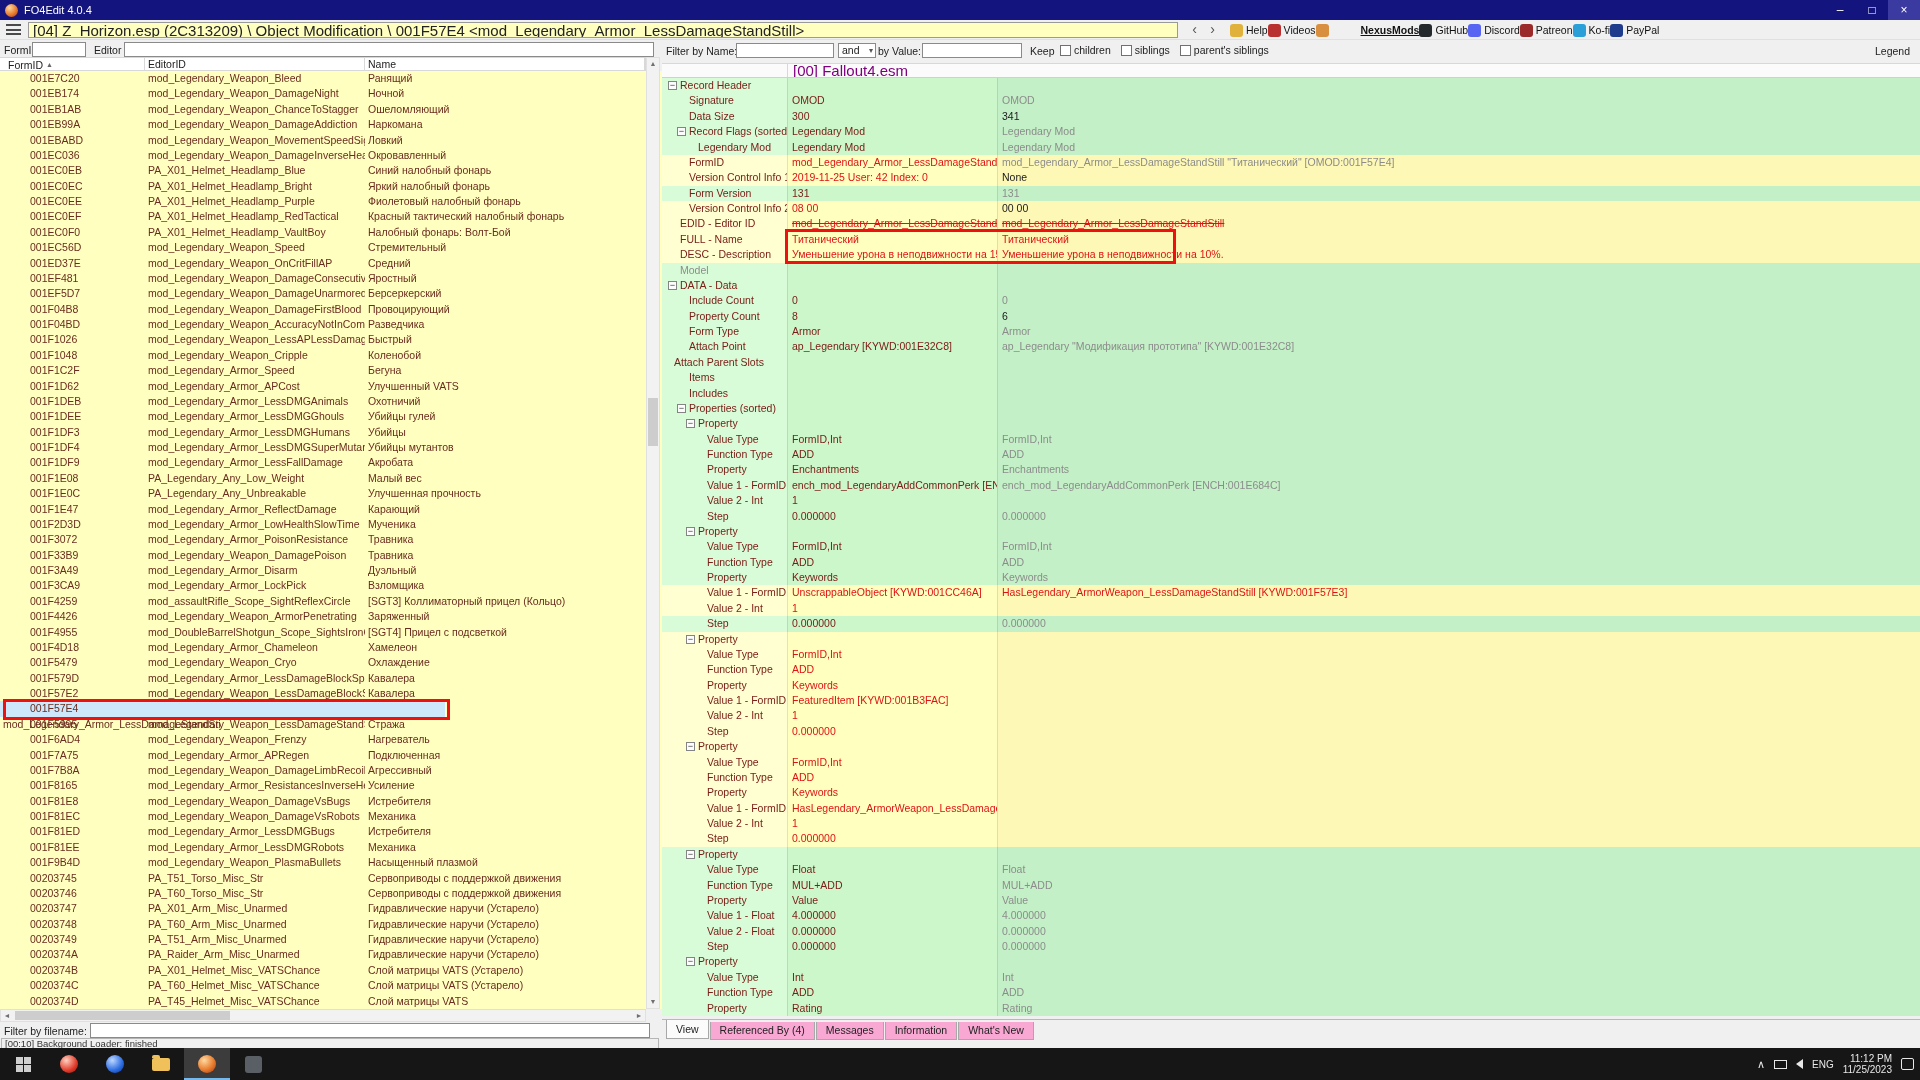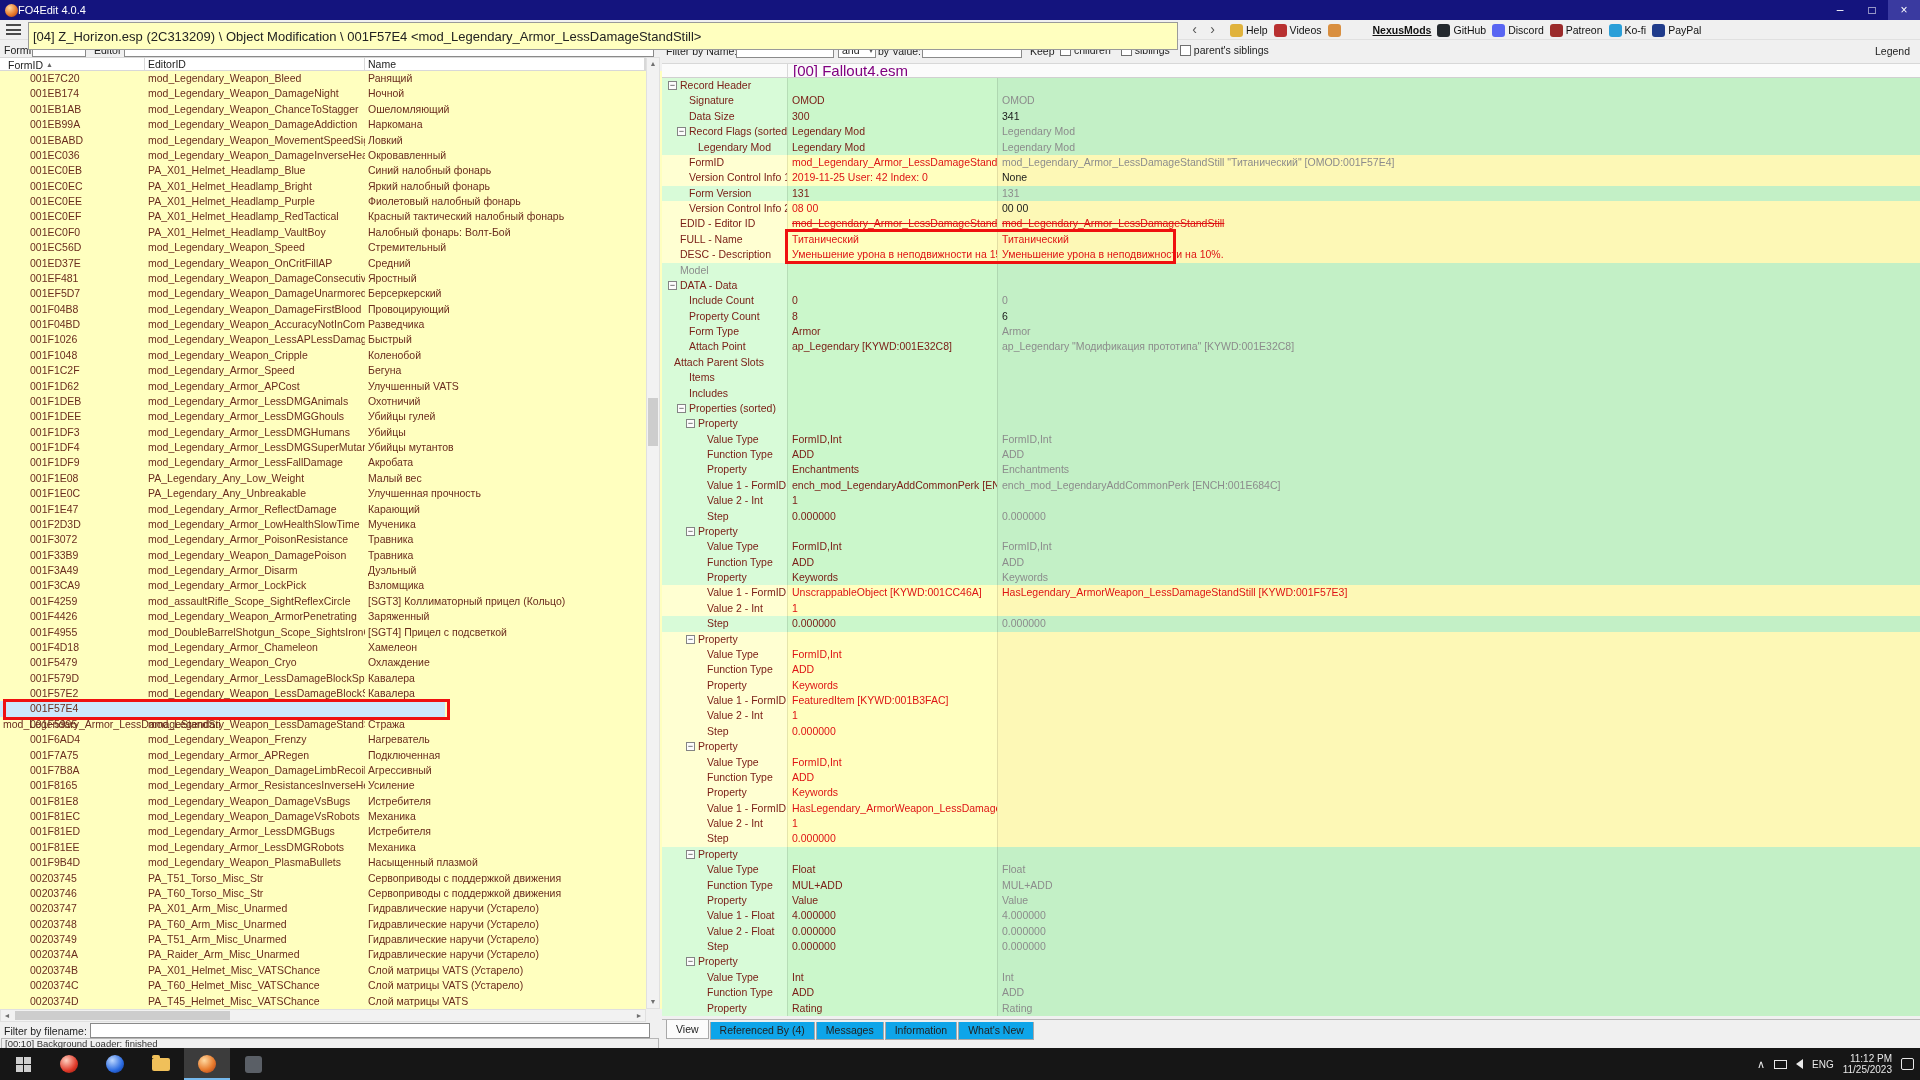--- a/index.html
+++ b/index.html
@@ -1,33 +1,33 @@
 <!DOCTYPE html>
 <html><head>
 <meta charset="utf-8">
 <style>
   *{margin:0;padding:0;box-sizing:border-box;font-family:"Liberation Sans",sans-serif;}
   html,body{width:1920px;height:1080px;overflow:hidden;background:#f0f0f0;position:relative;}
 
   
   #titlebar{position:absolute;left:0;top:0;width:1920px;height:20px;background:#14147e;color:#fff;display:flex;align-items:center;z-index:30;}
   .appball{width:13px;height:13px;border-radius:50%;background:radial-gradient(circle at 35% 30%,#ffd9a0,#e87c2e 55%,#a33414);margin-left:5px;flex:0 0 auto;}
-  #titlebar .ttext{font-size:11px;}
+  #titlebar .ttext{font-size:11px;margin-left:6px;}
   .wbtns{margin-left:auto;display:flex;height:100%;}
   .wbtn{width:32px;height:100%;display:flex;align-items:center;justify-content:center;font-size:12px;color:#fff;}
   .wbtn.close{background:#3a3aa0;}
 
   
   #menubar{position:absolute;left:0;top:20px;width:1920px;height:20px;background:#f0f0f0;border-bottom:1px solid #e0e0e0;z-index:29;}
   .burger{position:absolute;left:6px;top:4px;width:15px;height:11px;display:flex;flex-direction:column;justify-content:space-between;}
   .burger span{height:2px;background:#4a4a4a;}
-  #crumb{position:absolute;left:28px;top:2px;width:1150px;height:28px;background:#ffffbf;border:1px solid #9a9a9a;font-size:13px;padding:0 4px;color:#222;}
+  #crumb{position:absolute;left:28px;top:2px;width:1150px;height:16px;background:#ffffbf;border:1px solid #9a9a9a;font-size:15px;padding:0 4px;color:#222;}
   .navarr{position:absolute;top:0;width:17px;height:19px;text-align:center;font-size:14px;line-height:18px;color:#555;}
   #nav-back{left:1186px;} #nav-fwd{left:1204px;}
-  #toolbar-links{position:absolute;left:1230px;top:0;height:20px;display:flex;align-items:center;gap:6px;font-size:10.5px;color:#111;}
+  #toolbar-links{position:absolute;left:1230px;top:0;height:20px;display:flex;align-items:center;gap:0;font-size:10.5px;color:#111;}
   .tlink{display:flex;align-items:center;gap:3px;white-space:nowrap;}
   .tlink.emph .tlabel{font-weight:bold;text-decoration:underline;padding-left:29px;}
   .chip{width:13px;height:13px;border-radius:3px;flex:0 0 auto;}
 
   
   #lp-filterrow{position:absolute;left:0;top:41px;width:660px;height:17px;font-size:10.5px;color:#222;}
   #lp-filterrow label{position:absolute;top:3px;}
   .inp{position:absolute;background:#fff;border:1px solid #8a8a8a;height:15px;font-size:10.5px;padding:0 2px;}
   #formid-input{left:32px;top:1px;width:54px;}
   #editorid-input{left:124px;top:1px;width:530px;}
@@ -88,21 +88,21 @@
   .rc2{flex:1;overflow:hidden;padding-left:4px;border-left:1px solid rgba(0,0,0,0.10);}
   .bg-g .rlabel{background:#d8fbd8;} .bg-g .rc1{background:#cbf7cb;} .bg-g .rc2{background:#c3f0c6;}
   .bg-y .rlabel{background:#ffffd2;} .bg-y .rc1{background:#ffffbf;} .bg-y .rc2{background:#fdf8b6;}
   .lt{display:block;overflow:hidden;}
   .exp{position:absolute;top:3px;width:9px;height:9px;border:1px solid #848484;background:#fcfcfc;color:#333;font-size:9px;line-height:7px;text-align:center;}
   .t-m{color:#7b2018;} .t-r{color:#de1414;} .t-k{color:#1a1a1a;} .t-gy{color:#8c8c8c;}
   .t-rs{color:#de1414;text-decoration:line-through;}
   .rlabel.t-gy{color:#8c8c8c;}
 
   #rtabs{position:absolute;left:0;top:979px;width:1258px;height:20px;border-top:1px solid #b8b8b8;padding-left:4px;}
-  .tab{display:inline-block;padding:2px 9px 3px;font-size:10.5px;color:#222;background:#0ea5e9;border:1px solid #a8a8a8;border-top:none;margin-right:1px;}
+  .tab{display:inline-block;padding:2px 9px 3px;font-size:10.5px;color:#222;background:#f9a8d4;border:1px solid #a8a8a8;border-top:none;margin-right:1px;}
   .tab.active{background:#fbfbfb;position:relative;top:-1px;padding-top:3px;}
 
   
   .annot{position:absolute;border:3px solid #ef1010;pointer-events:none;z-index:20;}
   #annot-left{left:3px;top:699px;width:447px;height:21px;}
   #annot-right{left:785px;top:229px;width:391px;height:35px;}
 
   
   #taskbar{position:absolute;left:0;top:1048px;width:1920px;height:32px;background:#161616;display:flex;align-items:center;z-index:40;}
   .tb-slot{width:46px;height:32px;display:flex;align-items:center;justify-content:center;flex:0 0 auto;}

